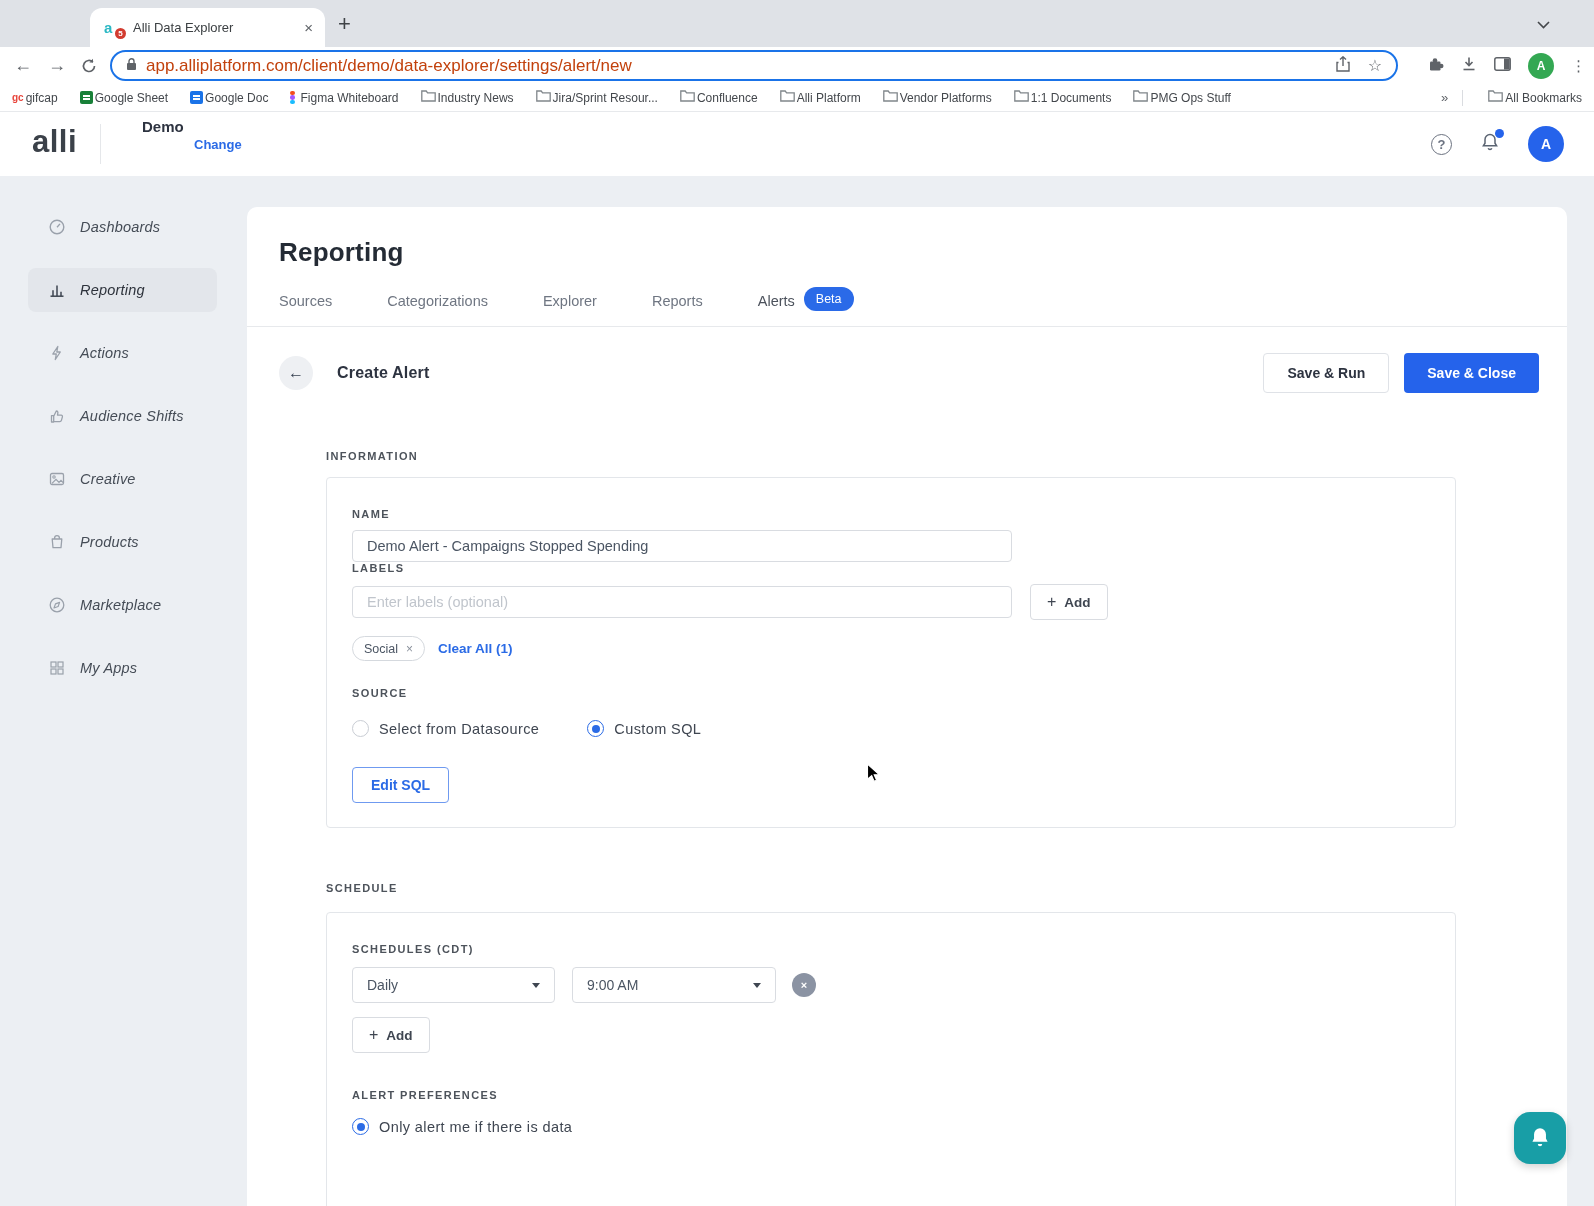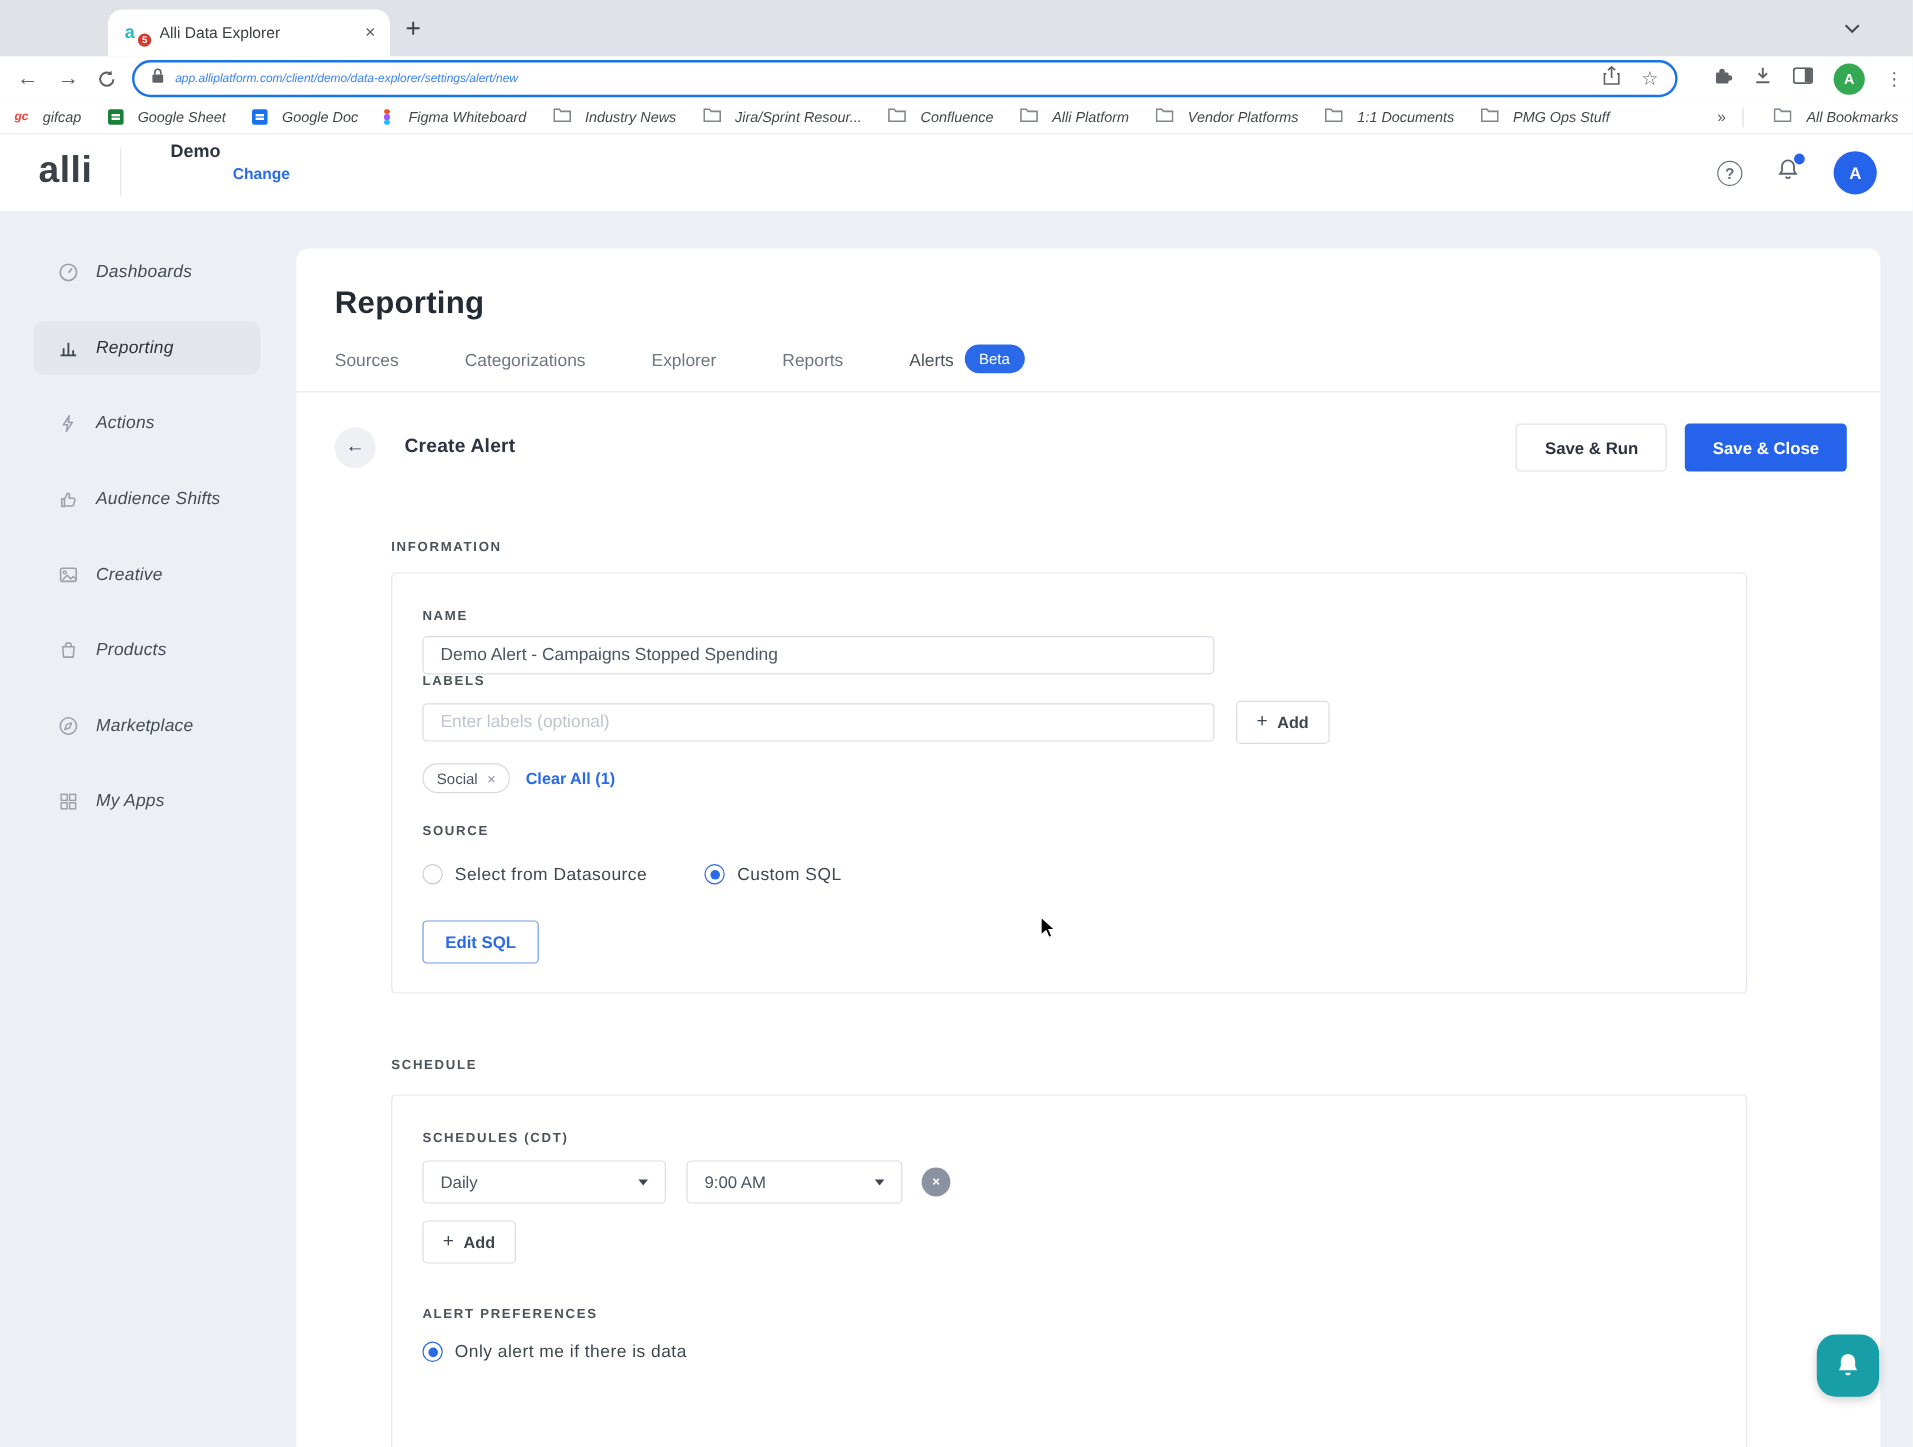--- a/index.html
+++ b/index.html
@@ -20,30 +20,30 @@
   .tab-title { font-size:13px; color:#3c4043; flex:1; white-space:nowrap; overflow:hidden; }
   .tab-close { color:#5f6368; font-size:15px; line-height:1; }
   .newtab-btn { position:absolute; left:338px; top:11px; font-size:22px; font-weight:300; color:#3f4347; }
   .tabs-chevron { position:absolute; right:44px; top:15px; }
   
   .chrome-toolbar { position:absolute; top:47px; left:0; right:0; height:37px; background:#fff; }
   .nav-ic { position:absolute; top:0; height:37px; display:flex; align-items:center; justify-content:center;
     width:30px; color:#5f6368; font-size:18px; }
   .addr-bar { position:absolute; left:110px; top:3px; width:1288px; height:31px; background:#fff;
     border:2px solid #1a73e8; border-radius:17px; display:flex; align-items:center; padding:0 14px; }
-  .addr-url { flex:1; font-size:10px; color:#3b82f6; margin-left:9px; white-space:nowrap;font-style:italic; }
+  .addr-url { flex:1; font-size:17px; color:#c2410c; margin-left:9px; white-space:nowrap; }
   .addr-right { display:flex; align-items:center; gap:18px; }
   .tb-right { position:absolute; right:8px; top:0; height:37px; display:flex; align-items:center; gap:17px; }
   .avatar-sm { width:26px; height:26px; border-radius:50%; background:#34a853; color:#fff; font-size:12px;
     font-weight:700; display:flex; align-items:center; justify-content:center; }
   .kebab { font-size:15px; color:#5f6368; letter-spacing:0; }
   
   .chrome-bookmarks { position:absolute; top:84px; left:0; right:0; height:28px; background:#fff;
     border-bottom:1px solid #e7e9ec; display:flex; align-items:center; font-size:12px; color:#43474c; }
-  .bm { display:flex; align-items:center; gap:12px; margin-left:22px; white-space:nowrap;font-style:italic; }
+  .bm { display:flex; align-items:center; gap:2px; margin-left:22px; white-space:nowrap; }
   .bm:first-child { margin-left:12px; }
   .bm-gifcap { font-size:10px; font-weight:700; color:#e8453c; }
   .sq-ic { width:13px; height:13px; border-radius:2px; position:relative; flex:none; }
   .sq-sheet { background:#188038; } .sq-doc { background:#1a73e8; }
   .sq-ic::after { content:""; position:absolute; left:3px; right:3px; top:4px; height:1.5px; background:#fff;
     box-shadow:0 3px 0 #fff; }
   .figma-ic { width:8px; height:13px; display:flex; flex-direction:column; justify-content:space-between; flex:none; }
   .figma-ic i { width:4.4px; height:4.4px; border-radius:50%; display:block; }
   .bm-right { position:absolute; right:12px; display:flex; align-items:center; gap:14px; }
   .bm-sep { width:1px; height:16px; background:#dadce0; }
@@ -112,21 +112,21 @@
   .radio.checked::after { content:""; position:absolute; left:50%; top:50%; width:8px; height:8px; margin:-4px 0 0 -4px;
     border-radius:50%; background:#2b6be6; }
   .gap28 { width:28px; }
   .btn-editsql { margin-top:30px; height:36px; padding:0 18px; border:1px solid #6f9af0; border-radius:4px;
     background:#fff; color:#2b6be6; font-size:14px; font-weight:700; display:inline-flex; align-items:center; }
   .section-label.sched { margin-top:54px; }
   .panel.sched { margin-top:18px; height:400px; }
   .selects-line { display:flex; align-items:center; margin-top:12px; }
   .select { height:36px; border:1px solid #d9dce1; border-radius:4px; background:#fff; display:flex;
     align-items:center; justify-content:space-between; padding:0 14px; font-size:14px; color:#4b5563; }
-  .sel-freq { width:203px; margin-right:17px; } .sel-time { width:180px; margin-right:16px; }
+  .sel-freq { width:203px; margin-right:17px; } .sel-time { width:204px; margin-right:16px; }
   .caret { width:0; height:0; border-left:4.5px solid transparent; border-right:4.5px solid transparent;
     border-top:5.5px solid #3f4651; }
   .x-circle { width:24px; height:24px; border-radius:50%; background:#8b93a3; color:#fff; font-size:11px;
     font-weight:700; display:flex; align-items:center; justify-content:center; }
   .add-sched { margin-top:14px; }
   .prefs-label { margin-top:36px; }
   
   .chat-bubble { position:absolute; right:28px; top:1112px; width:52px; height:52px; border-radius:16px;
     background:#189ea6; display:flex; align-items:center; justify-content:center;
     box-shadow:0 3px 8px rgba(0,0,0,.18); }

